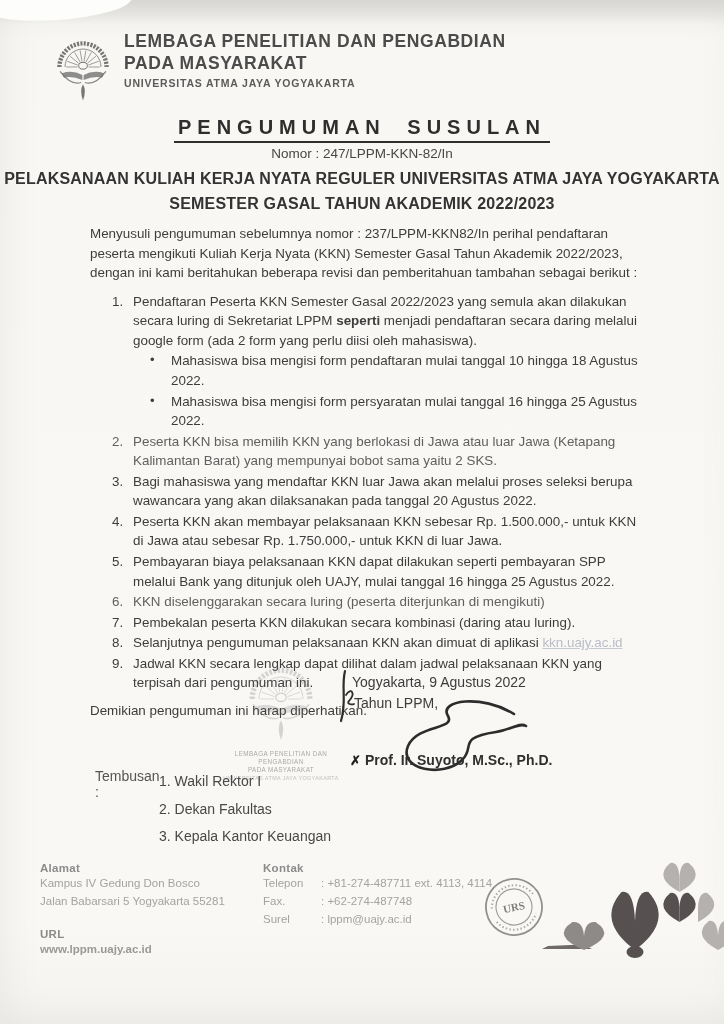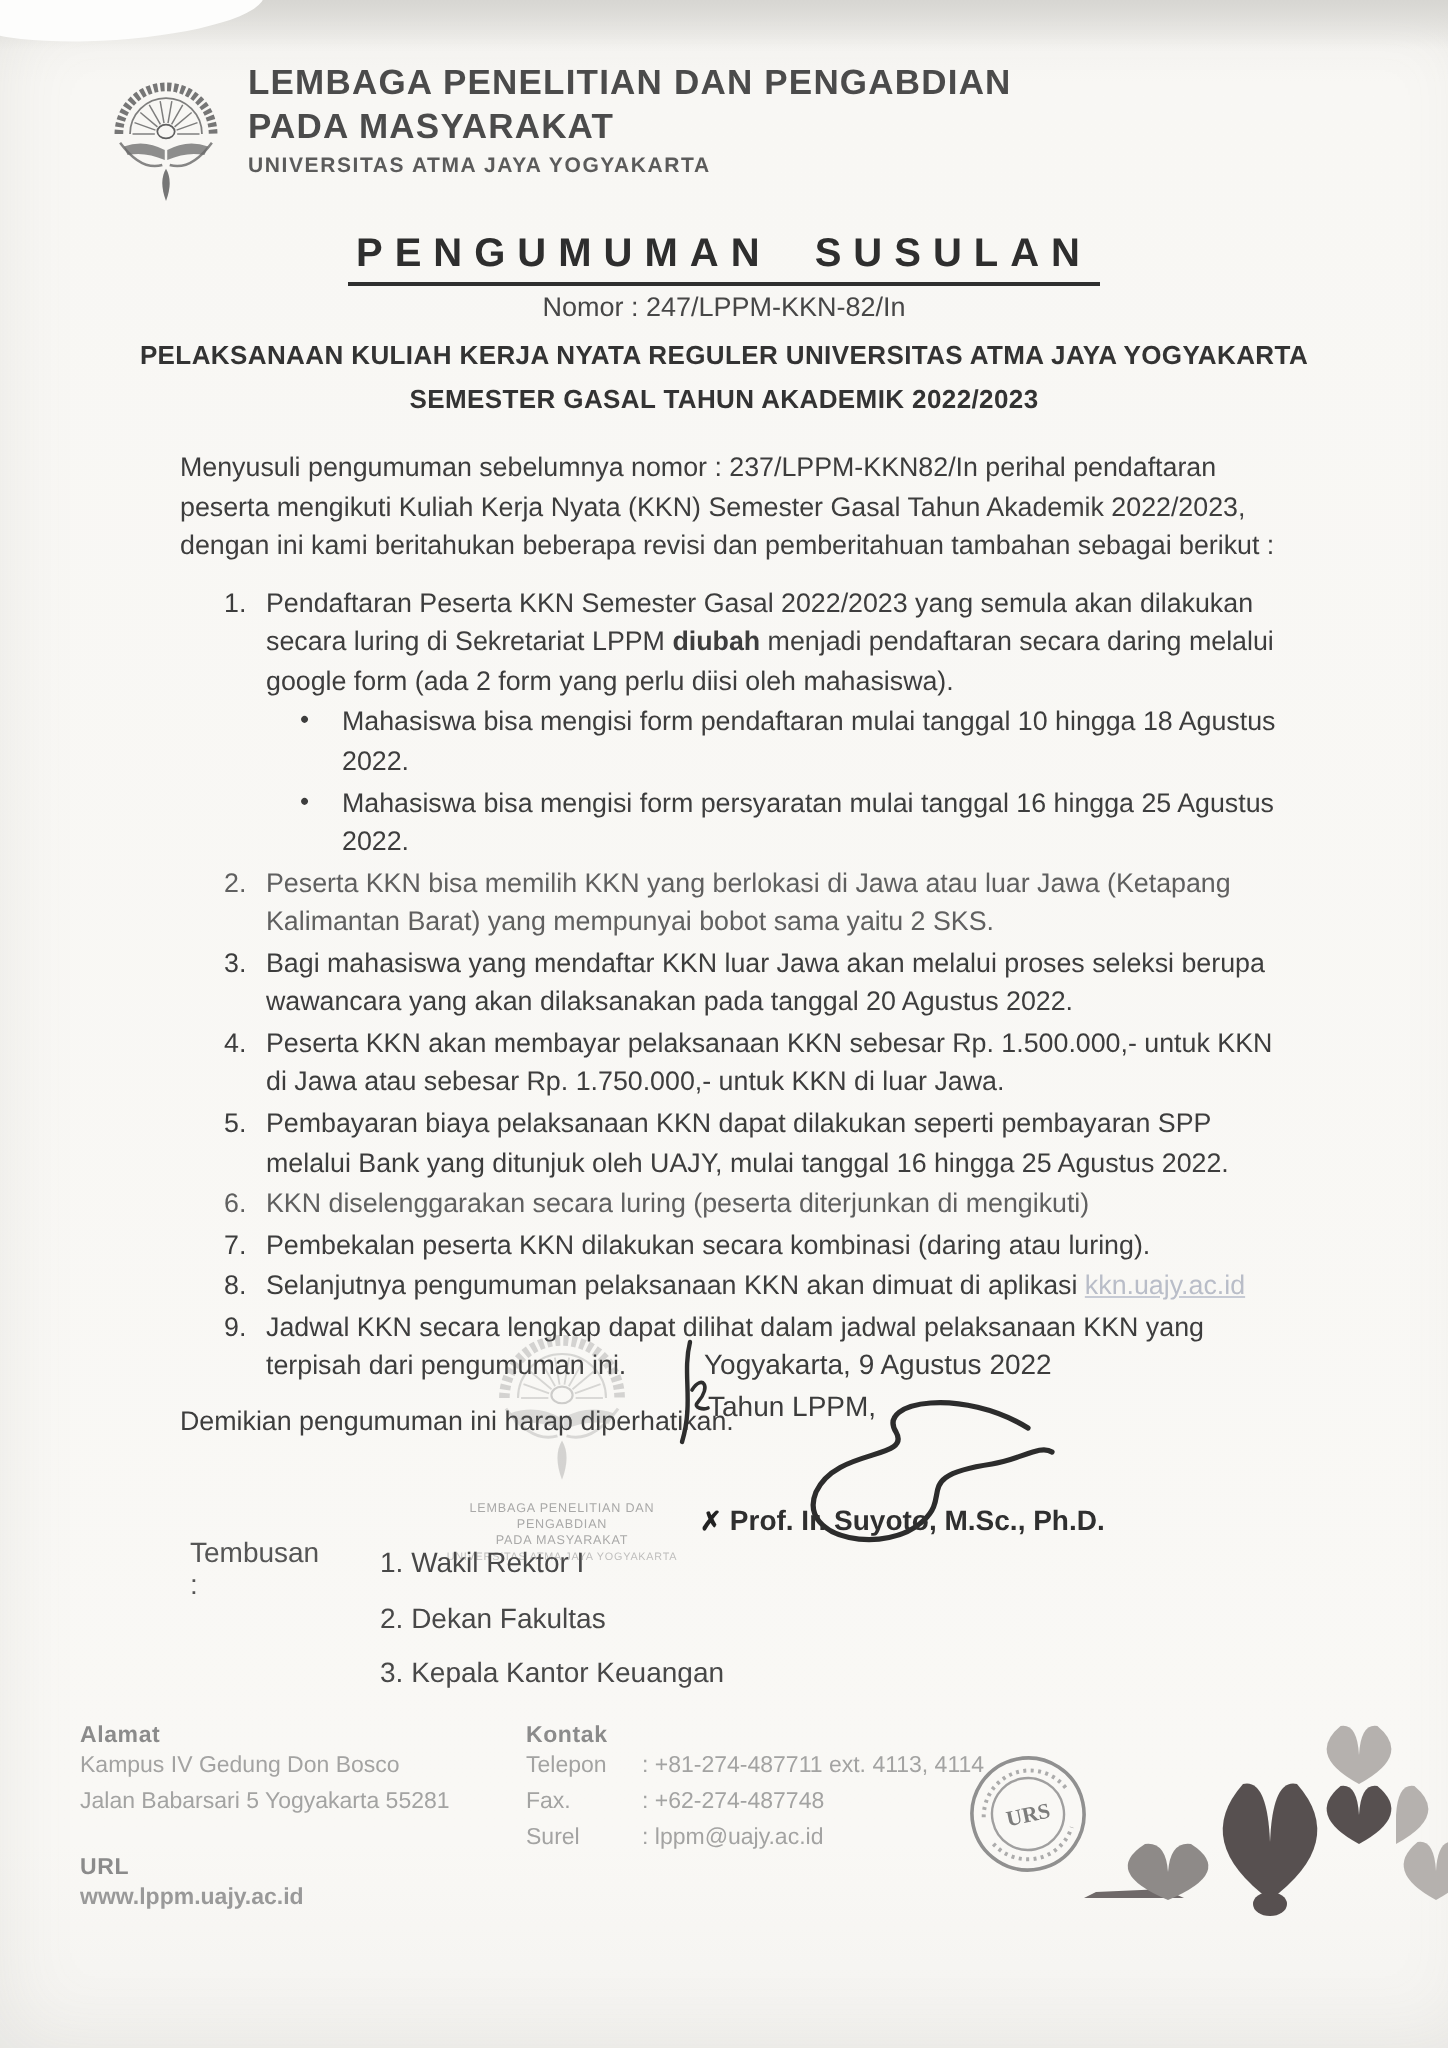--- a/index.html
+++ b/index.html
@@ -29,21 +29,21 @@
   .org{margin-left:10px;padding-top:2px;}
   .org1,.org2{font-size:17.5px;font-weight:700;color:#4b4b4b;letter-spacing:.6px;line-height:22px;}
   .org3{font-size:10.5px;font-weight:600;color:#5b5b5b;letter-spacing:.8px;margin-top:3px;}
   
   .titleblock{position:absolute;top:116px;left:0;width:724px;text-align:center;}
   .heading{
     display:inline-block;font-size:20px;font-weight:700;color:#2e2e2e;
     letter-spacing:6px;word-spacing:10px;border-bottom:2.2px solid #2f2f2f;padding:0 4px 2px 4px;
   }
   .nomor{font-size:13.5px;color:#474747;margin-top:3px;}
-  .subject{font-size:13px;font-weight:700;color:#333;margin-top:9px;letter-spacing:.2px;}
+  .subject{font-size:16px;font-weight:700;color:#333;margin-top:9px;letter-spacing:.2px;}
   .subject.second{margin-top:7px;}
   
   .content{position:absolute;top:224px;left:90px;width:552px;font-size:13.4px;line-height:1.46;color:#3d3d3d;}
   .intro{margin:0 0 9px 0;}
   .item{display:flex;margin:0 0 1px 22px;}
   .item .num{width:21px;flex:none;}
   .item .itext{flex:1;}
   .item.light{color:#606060;}
   .bullet-row{display:flex;margin:1px 0 1px 60px;}
   .bullet-row .dot{width:21px;flex:none;font-size:13px;}
@@ -55,21 +55,21 @@
   .stamp-l{font-size:6.3px;color:#8f8f8f;letter-spacing:.4px;opacity:.75;line-height:8px;}
   .stamp-l.tiny{font-size:5.4px;opacity:.55;}
   .sigblock{position:absolute;left:340px;top:668px;width:300px;}
   .sig-date{position:absolute;left:12px;top:6px;font-size:14px;color:#3c3c3c;}
   .sig-role{position:absolute;left:14px;top:27px;font-size:14px;color:#3c3c3c;}
   .penstroke{position:absolute;left:-7px;top:1px;}
   .scribble{position:absolute;left:14px;top:24px;}
   .sig-name{position:absolute;left:10px;top:84px;font-size:14px;font-weight:600;color:#2f2f2f;}
   .xmark{font-size:13px;color:#222;margin-right:4px;}
   
-  .ccblock{position:absolute;left:95px;top:768px;display:flex;font-size:14px;color:#484848;gap:31px;}
+  .ccblock{position:absolute;left:95px;top:768px;display:flex;font-size:14px;color:#484848;}
   .cc-label{width:64px;flex:none;color:#555;}
   .cc-items div{line-height:27.5px;}
   
   .f-label{font-size:11.5px;font-weight:700;color:#8b8b8b;letter-spacing:.3px;}
   .f-text{font-size:11.5px;color:#a3a3a2;line-height:18px;}
   .alamat{position:absolute;left:40px;top:862px;}
   .urlblock{position:absolute;left:40px;top:928px;}
   .url-value{font-weight:700;color:#999;}
   .kontak{position:absolute;left:263px;top:862px;}
   .k-row{display:flex;}
@@ -129,21 +129,21 @@
     <div class="nomor">Nomor : 247/LPPM-KKN-82/In</div>
     <div class="subject">PELAKSANAAN KULIAH KERJA NYATA REGULER UNIVERSITAS ATMA JAYA YOGYAKARTA</div>
     <div class="subject second">SEMESTER GASAL TAHUN AKADEMIK 2022/2023</div>
   </section>
 
   <section class="content">
     <p class="intro">Menyusuli pengumuman sebelumnya nomor : 237/LPPM-KKN82/In perihal pendaftaran peserta mengikuti Kuliah Kerja Nyata (KKN) Semester Gasal Tahun Akademik 2022/2023, dengan ini kami beritahukan beberapa revisi dan pemberitahuan tambahan sebagai berikut :</p>
 
     <div class="item">
       <span class="num">1.</span>
-      <div class="itext"><span>Pendaftaran Peserta KKN Semester Gasal 2022/2023 yang semula akan dilakukan secara luring di Sekretariat LPPM </span><b>diubah</b><span> menjadi pendaftaran secara daring melalui google form (ada 2 form yang perlu diisi oleh mahasiswa).</span></div>
+      <div class="itext"><span>Pendaftaran Peserta KKN Semester Gasal 2022/2023 yang semula akan dilakukan secara luring di Sekretariat LPPM </span><b>seperti</b><span> menjadi pendaftaran secara daring melalui google form (ada 2 form yang perlu diisi oleh mahasiswa).</span></div>
     </div>
     <div class="bullet-row">
       <span class="dot">•</span>
       <span>Mahasiswa bisa mengisi form pendaftaran mulai tanggal 10 hingga 18 Agustus 2022.</span>
     </div>
     <div class="bullet-row">
       <span class="dot">•</span>
       <span>Mahasiswa bisa mengisi form persyaratan mulai tanggal 16 hingga 25 Agustus 2022.</span>
     </div>
 

